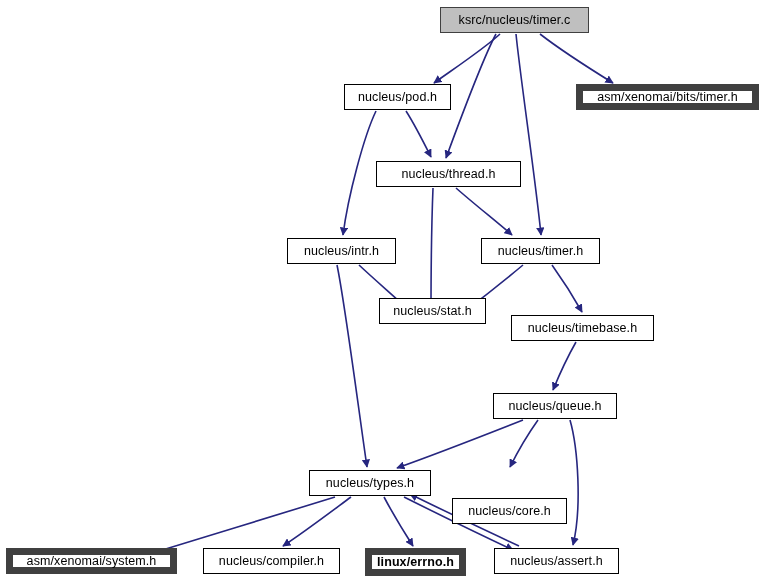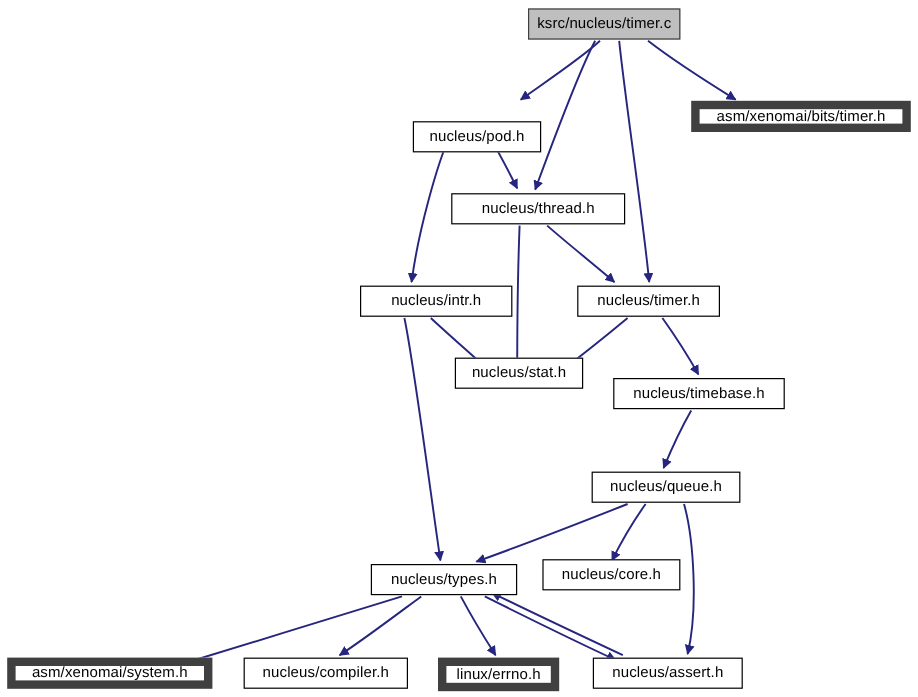--- a/index.html
+++ b/index.html
@@ -82,59 +82,59 @@
         <path d="M538,420 C528,434 518,451 510,467" fill="none" stroke="#26267f" stroke-width="1.6" marker-end="url(#arrow)"></path>
         <path d="M570,420 C578,448 582,508 573,545" fill="none" stroke="#26267f" stroke-width="1.6" marker-end="url(#arrow)"></path>
         <path d="M335,497 C287,512 198,539 146,555" fill="none" stroke="#26267f" stroke-width="1.6" marker-end="url(#arrow)"></path>
         <path d="M351,497 C332,511 303,533 283,546" fill="none" stroke="#26267f" stroke-width="1.6" marker-end="url(#arrow)"></path>
         <path d="M384,497 C392,512 404,532 413,546" fill="none" stroke="#26267f" stroke-width="1.6" marker-end="url(#arrow)"></path>
         <path d="M404,497 C432,511 481,535 513,550" fill="none" stroke="#26267f" stroke-width="1.6" marker-end="url(#arrow)"></path>
         <path d="M519,546 C487,531 438,508 410,494" fill="none" stroke="#26267f" stroke-width="1.6" marker-end="url(#arrow)"></path>
       </g>
   </svg>
   <div id="nodes">
-      <div class="node root" style="left: 440px; top: 7px; width: 127px; height: 26px;">
+      <div class="node root" style="left: 440px; top: 7px; width: 149px; height: 26px;">
         <span class="label">ksrc/nucleus/timer.c</span>
       </div>
-      <div class="node" style="left: 344px; top: 101px; width: 107px; height: 26px;">
+      <div class="node" style="left: 344px; top: 84px; width: 107px; height: 26px;">
         <span class="label">nucleus/pod.h</span>
       </div>
       <div class="node leaf" style="left: 576px; top: 84px; width: 183px; height: 26px;">
         <span class="label">asm/xenomai/bits/timer.h</span>
       </div>
       <div class="node" style="left: 376px; top: 161px; width: 145px; height: 26px;">
         <span class="label">nucleus/thread.h</span>
       </div>
-      <div class="node" style="left: 300px; top: 238px; width: 127px; height: 26px;">
+      <div class="node" style="left: 287px; top: 238px; width: 109px; height: 26px;">
         <span class="label">nucleus/intr.h</span>
       </div>
       <div class="node" style="left: 481px; top: 238px; width: 119px; height: 26px;">
         <span class="label">nucleus/timer.h</span>
       </div>
       <div class="node" style="left: 379px; top: 298px; width: 107px; height: 26px;">
         <span class="label">nucleus/stat.h</span>
       </div>
       <div class="node" style="left: 511px; top: 315px; width: 143px; height: 26px; text-align: right;">
         <span class="label">nucleus/timebase.h</span>
       </div>
       <div class="node" style="left: 493px; top: 393px; width: 124px; height: 26px;">
         <span class="label">nucleus/queue.h</span>
       </div>
       <div class="node" style="left: 309px; top: 470px; width: 122px; height: 26px;">
         <span class="label">nucleus/types.h</span>
       </div>
-      <div class="node" style="left: 452px; top: 466px; width: 115px; height: 26px;">
+      <div class="node" style="left: 452px; top: 498px; width: 115px; height: 26px;">
         <span class="label">nucleus/core.h</span>
       </div>
       <div class="node leaf" style="left: 6px; top: 548px; width: 171px; height: 26px;">
         <span class="label">asm/xenomai/system.h</span>
       </div>
       <div class="node" style="left: 203px; top: 548px; width: 137px; height: 26px;">
         <span class="label">nucleus/compiler.h</span>
       </div>
-      <div class="node leaf" style="left: 365px; top: 548px; width: 101px; height: 28px;">
+      <div class="node leaf" style="left: 365px; top: 548px; width: 101px; height: 28px; font-weight: bold;">
         <span class="label">linux/errno.h</span>
       </div>
       <div class="node" style="left: 494px; top: 548px; width: 125px; height: 26px; align-items: center;">
         <span class="label">nucleus/assert.h</span>
       </div>
     </div>
 </div>
 
 </body></html>

